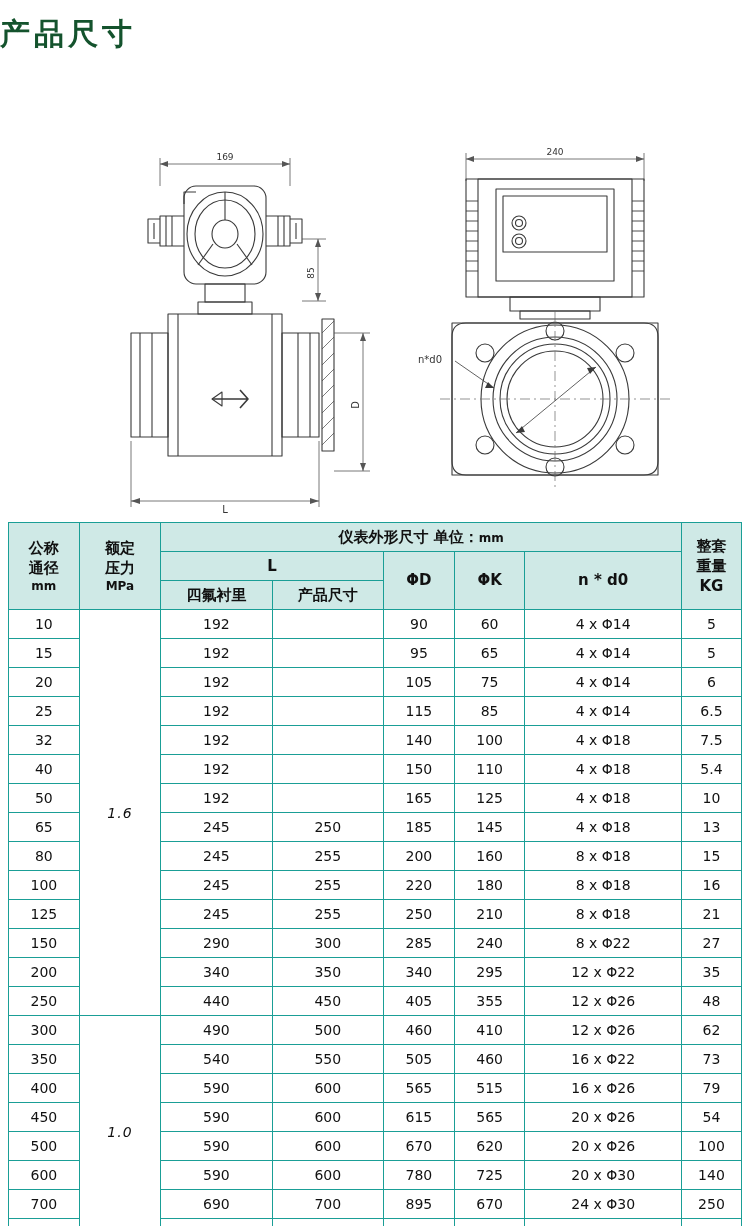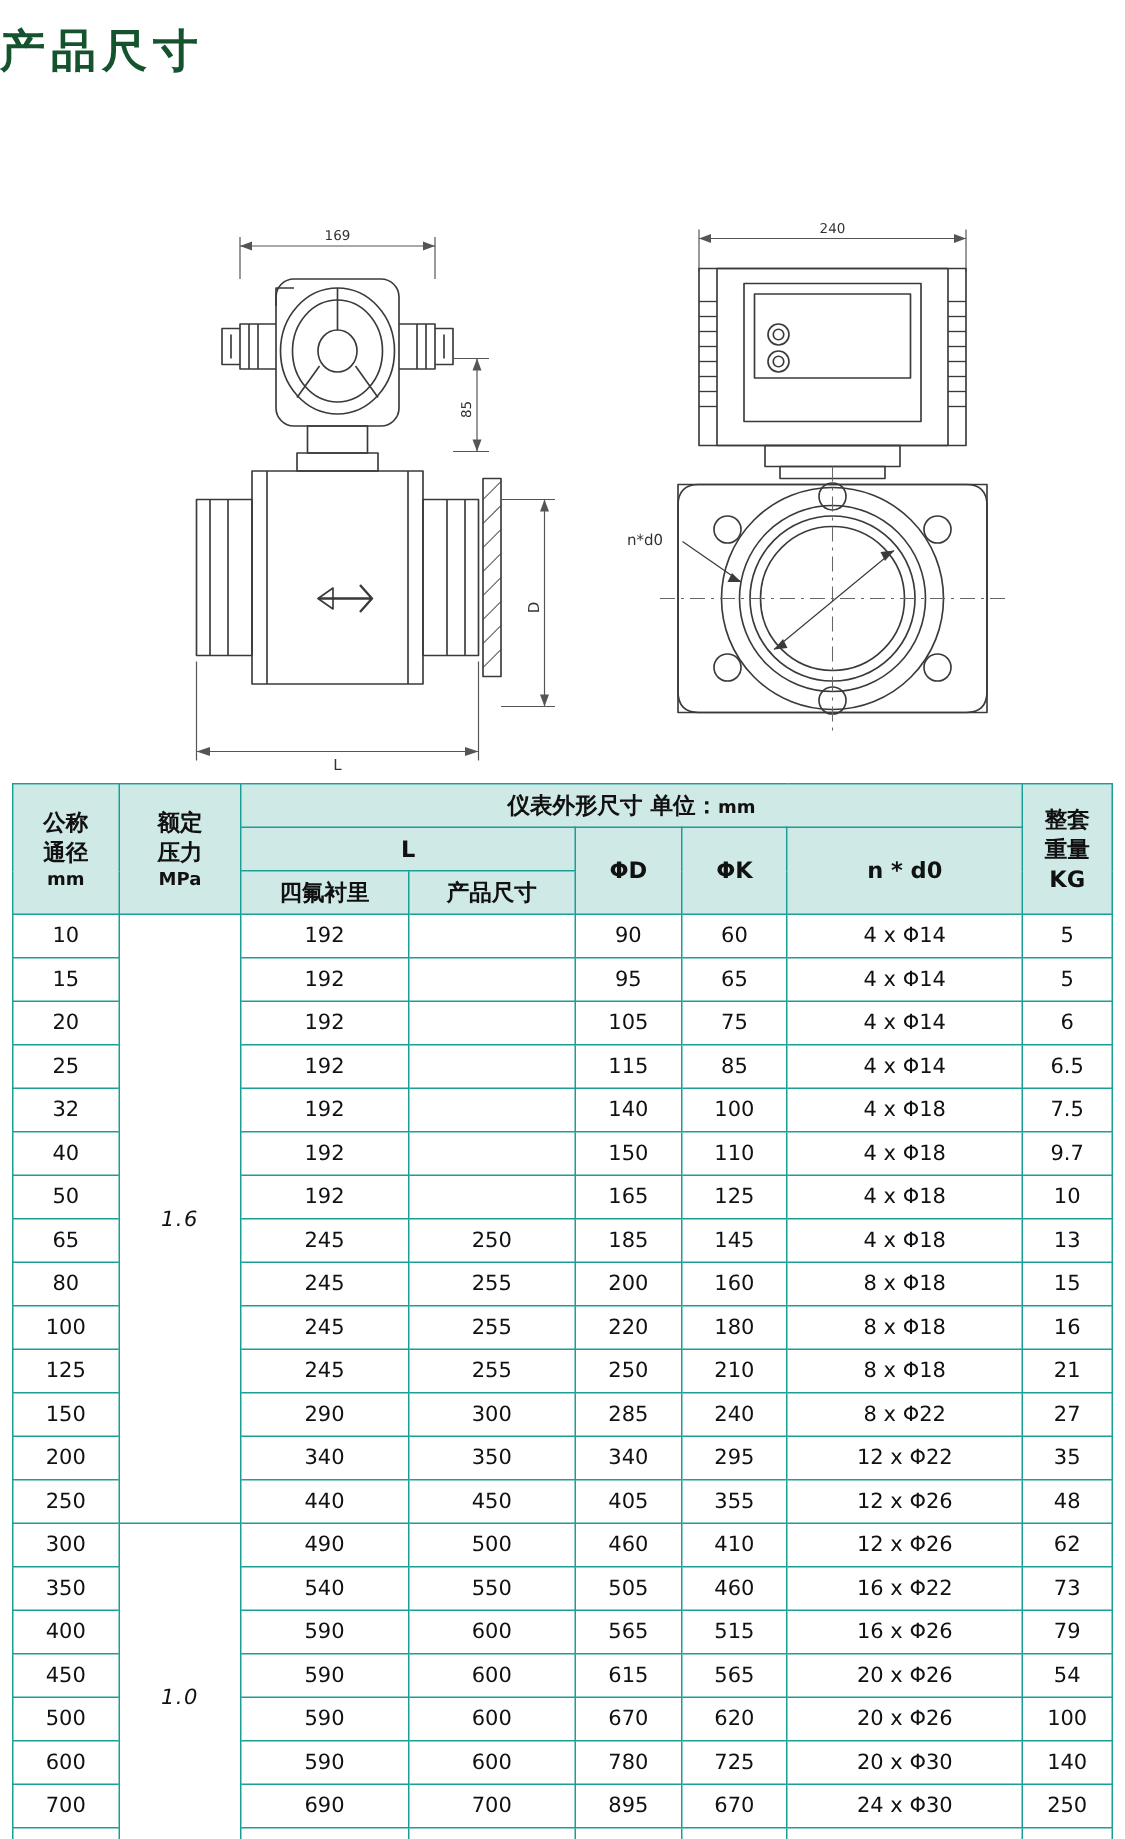--- a/index.html
+++ b/index.html
@@ -325,21 +325,21 @@
             <td class="numcell">4 x Φ18</td>
             <td class="numcell">7.5</td>
           </tr>
           <tr>
             <td class="numcell">40</td>
             <td class="numcell">192</td>
             <td class="numcell"></td>
             <td class="numcell">150</td>
             <td class="numcell">110</td>
             <td class="numcell">4 x Φ18</td>
-            <td class="numcell">9.7</td>
+            <td class="numcell">5.4</td>
           </tr>
           <tr>
             <td class="numcell">50</td>
             <td class="numcell">192</td>
             <td class="numcell"></td>
             <td class="numcell">165</td>
             <td class="numcell">125</td>
             <td class="numcell">4 x Φ18</td>
             <td class="numcell">10</td>
           </tr>

